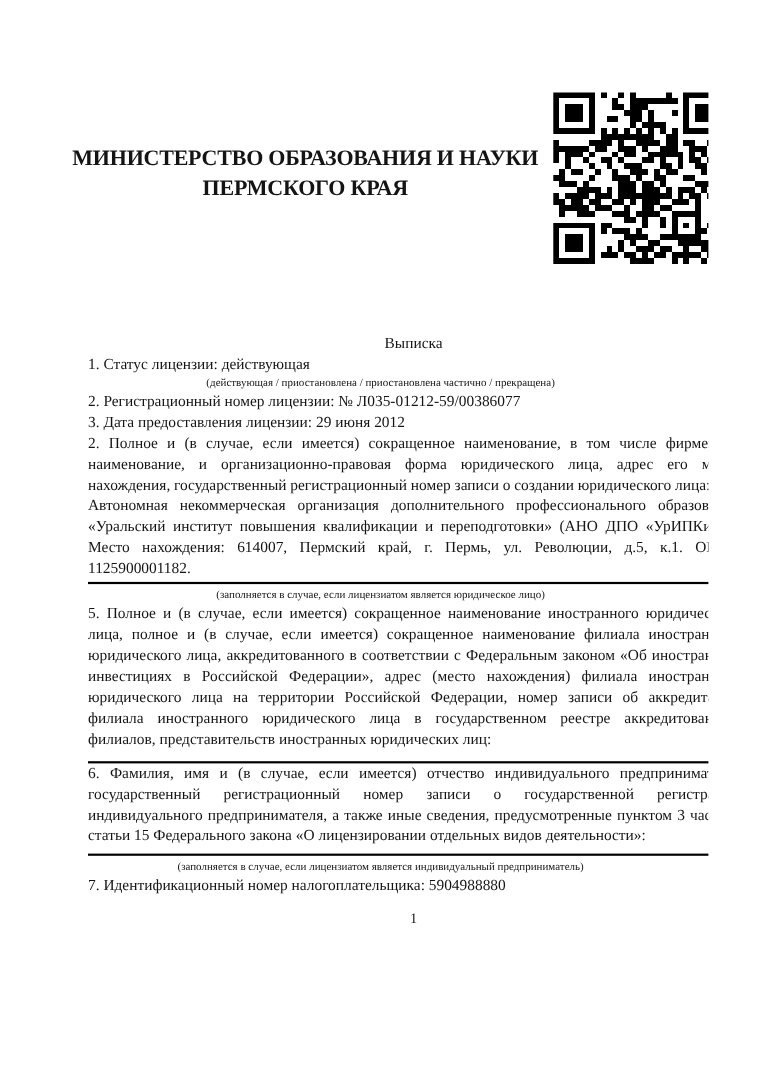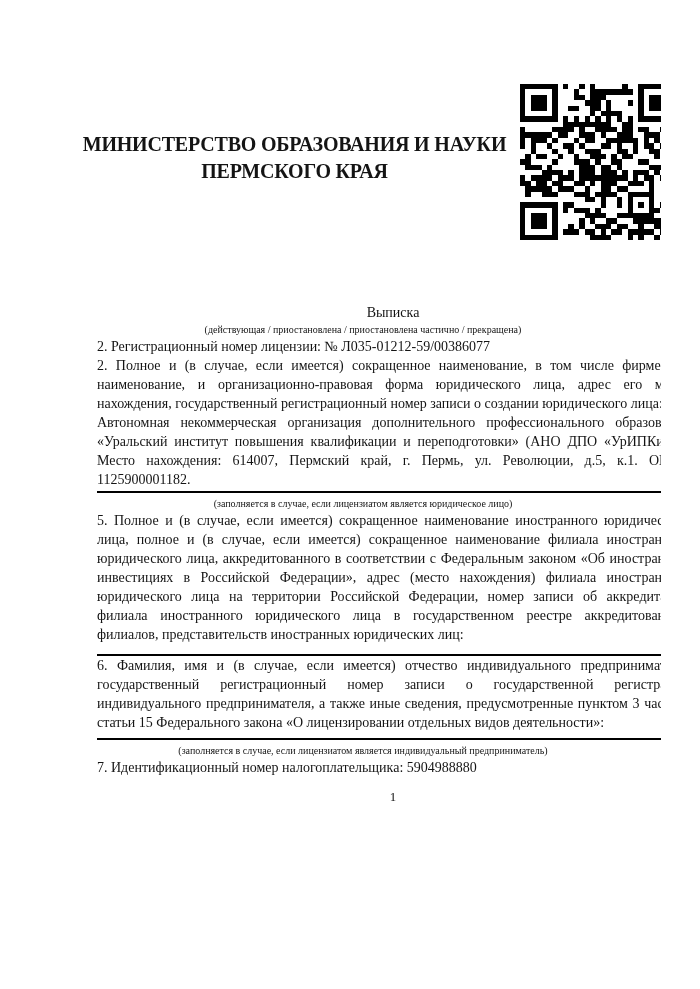--- a/index.html
+++ b/index.html
@@ -3,21 +3,20 @@
 <meta charset="utf-8">
 <style>
   html,body{margin:0;padding:0;background:#fff;}
   .page{
     position:relative;
     width:644px;height:989px;
     background:#ffffff;
     color:#141414;
     font-family:"Liberation Serif","DejaVu Serif",serif;
     overflow:hidden;
-    margin-left:17px;
   }
   .header{
     position:absolute;left:65px;top:131px;width:425px;
     text-align:center;
   }
   .ministry{
     font-weight:bold;font-size:20px;line-height:27px;letter-spacing:-0.2px;
   }
   .hcaption{font-size:11px;line-height:14px;margin-top:5px;}
   .qr{
@@ -55,24 +54,26 @@
         <path d="M0 0h1v1h-1zM1 0h1v1h-1zM2 0h1v1h-1zM3 0h1v1h-1zM4 0h1v1h-1zM5 0h1v1h-1zM6 0h1v1h-1zM8 0h1v1h-1zM11 0h1v1h-1zM13 0h1v1h-1zM19 0h1v1h-1zM22 0h1v1h-1zM23 0h1v1h-1zM24 0h1v1h-1zM25 0h1v1h-1zM26 0h1v1h-1zM27 0h1v1h-1zM28 0h1v1h-1zM0 1h1v1h-1zM6 1h1v1h-1zM10 1h1v1h-1zM13 1h1v1h-1zM14 1h1v1h-1zM15 1h1v1h-1zM16 1h1v1h-1zM17 1h1v1h-1zM18 1h1v1h-1zM19 1h1v1h-1zM20 1h1v1h-1zM22 1h1v1h-1zM28 1h1v1h-1zM0 2h1v1h-1zM2 2h1v1h-1zM3 2h1v1h-1zM4 2h1v1h-1zM6 2h1v1h-1zM10 2h1v1h-1zM11 2h1v1h-1zM13 2h1v1h-1zM14 2h1v1h-1zM15 2h1v1h-1zM22 2h1v1h-1zM24 2h1v1h-1zM25 2h1v1h-1zM26 2h1v1h-1zM28 2h1v1h-1zM0 3h1v1h-1zM2 3h1v1h-1zM3 3h1v1h-1zM4 3h1v1h-1zM6 3h1v1h-1zM12 3h1v1h-1zM13 3h1v1h-1zM14 3h1v1h-1zM16 3h1v1h-1zM20 3h1v1h-1zM22 3h1v1h-1zM24 3h1v1h-1zM25 3h1v1h-1zM26 3h1v1h-1zM28 3h1v1h-1zM0 4h1v1h-1zM2 4h1v1h-1zM3 4h1v1h-1zM4 4h1v1h-1zM6 4h1v1h-1zM9 4h1v1h-1zM10 4h1v1h-1zM13 4h1v1h-1zM14 4h1v1h-1zM16 4h1v1h-1zM22 4h1v1h-1zM24 4h1v1h-1zM25 4h1v1h-1zM26 4h1v1h-1zM28 4h1v1h-1zM0 5h1v1h-1zM6 5h1v1h-1zM13 5h1v1h-1zM15 5h1v1h-1zM16 5h1v1h-1zM17 5h1v1h-1zM18 5h1v1h-1zM22 5h1v1h-1zM28 5h1v1h-1zM0 6h1v1h-1zM1 6h1v1h-1zM2 6h1v1h-1zM3 6h1v1h-1zM4 6h1v1h-1zM5 6h1v1h-1zM6 6h1v1h-1zM8 6h1v1h-1zM10 6h1v1h-1zM12 6h1v1h-1zM14 6h1v1h-1zM16 6h1v1h-1zM18 6h1v1h-1zM20 6h1v1h-1zM22 6h1v1h-1zM23 6h1v1h-1zM24 6h1v1h-1zM25 6h1v1h-1zM26 6h1v1h-1zM27 6h1v1h-1zM28 6h1v1h-1zM8 7h1v1h-1zM9 7h1v1h-1zM10 7h1v1h-1zM11 7h1v1h-1zM12 7h1v1h-1zM13 7h1v1h-1zM14 7h1v1h-1zM15 7h1v1h-1zM16 7h1v1h-1zM19 7h1v1h-1zM20 7h1v1h-1zM0 8h1v1h-1zM6 8h1v1h-1zM7 8h1v1h-1zM8 8h1v1h-1zM9 8h1v1h-1zM11 8h1v1h-1zM14 8h1v1h-1zM15 8h1v1h-1zM16 8h1v1h-1zM17 8h1v1h-1zM19 8h1v1h-1zM20 8h1v1h-1zM22 8h1v1h-1zM23 8h1v1h-1zM26 8h1v1h-1zM28 8h1v1h-1zM0 9h1v1h-1zM1 9h1v1h-1zM2 9h1v1h-1zM3 9h1v1h-1zM4 9h1v1h-1zM5 9h1v1h-1zM7 9h1v1h-1zM8 9h1v1h-1zM11 9h1v1h-1zM12 9h1v1h-1zM13 9h1v1h-1zM15 9h1v1h-1zM18 9h1v1h-1zM19 9h1v1h-1zM20 9h1v1h-1zM23 9h1v1h-1zM24 9h1v1h-1zM25 9h1v1h-1zM28 9h1v1h-1zM0 10h1v1h-1zM2 10h1v1h-1zM3 10h1v1h-1zM4 10h1v1h-1zM6 10h1v1h-1zM10 10h1v1h-1zM12 10h1v1h-1zM13 10h1v1h-1zM16 10h1v1h-1zM17 10h1v1h-1zM18 10h1v1h-1zM19 10h1v1h-1zM20 10h1v1h-1zM21 10h1v1h-1zM23 10h1v1h-1zM25 10h1v1h-1zM28 10h1v1h-1zM0 11h1v1h-1zM2 11h1v1h-1zM5 11h1v1h-1zM8 11h1v1h-1zM9 11h1v1h-1zM11 11h1v1h-1zM15 11h1v1h-1zM16 11h1v1h-1zM18 11h1v1h-1zM21 11h1v1h-1zM23 11h1v1h-1zM24 11h1v1h-1zM26 11h1v1h-1zM2 12h1v1h-1zM6 12h1v1h-1zM9 12h1v1h-1zM12 12h1v1h-1zM13 12h1v1h-1zM14 12h1v1h-1zM18 12h1v1h-1zM19 12h1v1h-1zM21 12h1v1h-1zM24 12h1v1h-1zM25 12h1v1h-1zM27 12h1v1h-1zM1 13h1v1h-1zM3 13h1v1h-1zM4 13h1v1h-1zM7 13h1v1h-1zM10 13h1v1h-1zM13 13h1v1h-1zM14 13h1v1h-1zM15 13h1v1h-1zM17 13h1v1h-1zM19 13h1v1h-1zM20 13h1v1h-1zM25 13h1v1h-1zM27 13h1v1h-1zM28 13h1v1h-1zM0 14h1v1h-1zM1 14h1v1h-1zM6 14h1v1h-1zM10 14h1v1h-1zM11 14h1v1h-1zM12 14h1v1h-1zM14 14h1v1h-1zM17 14h1v1h-1zM18 14h1v1h-1zM22 14h1v1h-1zM23 14h1v1h-1zM27 14h1v1h-1zM28 14h1v1h-1zM1 15h1v1h-1zM2 15h1v1h-1zM3 15h1v1h-1zM5 15h1v1h-1zM11 15h1v1h-1zM12 15h1v1h-1zM13 15h1v1h-1zM15 15h1v1h-1zM16 15h1v1h-1zM18 15h1v1h-1zM24 15h1v1h-1zM25 15h1v1h-1zM26 15h1v1h-1zM27 15h1v1h-1zM4 16h1v1h-1zM5 16h1v1h-1zM6 16h1v1h-1zM7 16h1v1h-1zM9 16h1v1h-1zM11 16h1v1h-1zM12 16h1v1h-1zM13 16h1v1h-1zM15 16h1v1h-1zM16 16h1v1h-1zM17 16h1v1h-1zM19 16h1v1h-1zM21 16h1v1h-1zM22 16h1v1h-1zM23 16h1v1h-1zM25 16h1v1h-1zM27 16h1v1h-1zM28 16h1v1h-1zM0 17h1v1h-1zM2 17h1v1h-1zM3 17h1v1h-1zM4 17h1v1h-1zM5 17h1v1h-1zM7 17h1v1h-1zM8 17h1v1h-1zM9 17h1v1h-1zM11 17h1v1h-1zM12 17h1v1h-1zM13 17h1v1h-1zM14 17h1v1h-1zM15 17h1v1h-1zM16 17h1v1h-1zM17 17h1v1h-1zM18 17h1v1h-1zM19 17h1v1h-1zM21 17h1v1h-1zM23 17h1v1h-1zM24 17h1v1h-1zM26 17h1v1h-1zM28 17h1v1h-1zM0 18h1v1h-1zM1 18h1v1h-1zM3 18h1v1h-1zM4 18h1v1h-1zM6 18h1v1h-1zM7 18h1v1h-1zM10 18h1v1h-1zM11 18h1v1h-1zM13 18h1v1h-1zM15 18h1v1h-1zM16 18h1v1h-1zM17 18h1v1h-1zM20 18h1v1h-1zM21 18h1v1h-1zM22 18h1v1h-1zM24 18h1v1h-1zM27 18h1v1h-1zM28 18h1v1h-1zM1 19h1v1h-1zM2 19h1v1h-1zM3 19h1v1h-1zM4 19h1v1h-1zM5 19h1v1h-1zM7 19h1v1h-1zM8 19h1v1h-1zM9 19h1v1h-1zM12 19h1v1h-1zM15 19h1v1h-1zM16 19h1v1h-1zM18 19h1v1h-1zM19 19h1v1h-1zM24 19h1v1h-1zM27 19h1v1h-1zM28 19h1v1h-1zM1 20h1v1h-1zM4 20h1v1h-1zM5 20h1v1h-1zM6 20h1v1h-1zM10 20h1v1h-1zM11 20h1v1h-1zM12 20h1v1h-1zM14 20h1v1h-1zM15 20h1v1h-1zM16 20h1v1h-1zM17 20h1v1h-1zM20 20h1v1h-1zM21 20h1v1h-1zM22 20h1v1h-1zM23 20h1v1h-1zM24 20h1v1h-1zM27 20h1v1h-1zM28 20h1v1h-1zM12 21h1v1h-1zM13 21h1v1h-1zM15 21h1v1h-1zM18 21h1v1h-1zM20 21h1v1h-1zM24 21h1v1h-1zM0 22h1v1h-1zM1 22h1v1h-1zM2 22h1v1h-1zM3 22h1v1h-1zM4 22h1v1h-1zM5 22h1v1h-1zM6 22h1v1h-1zM8 22h1v1h-1zM9 22h1v1h-1zM15 22h1v1h-1zM18 22h1v1h-1zM20 22h1v1h-1zM22 22h1v1h-1zM24 22h1v1h-1zM26 22h1v1h-1zM28 22h1v1h-1zM0 23h1v1h-1zM6 23h1v1h-1zM8 23h1v1h-1zM10 23h1v1h-1zM11 23h1v1h-1zM12 23h1v1h-1zM14 23h1v1h-1zM20 23h1v1h-1zM24 23h1v1h-1zM25 23h1v1h-1zM28 23h1v1h-1zM0 24h1v1h-1zM2 24h1v1h-1zM3 24h1v1h-1zM4 24h1v1h-1zM6 24h1v1h-1zM12 24h1v1h-1zM13 24h1v1h-1zM14 24h1v1h-1zM15 24h1v1h-1zM18 24h1v1h-1zM19 24h1v1h-1zM20 24h1v1h-1zM21 24h1v1h-1zM22 24h1v1h-1zM23 24h1v1h-1zM24 24h1v1h-1zM0 25h1v1h-1zM2 25h1v1h-1zM3 25h1v1h-1zM4 25h1v1h-1zM6 25h1v1h-1zM11 25h1v1h-1zM13 25h1v1h-1zM16 25h1v1h-1zM17 25h1v1h-1zM21 25h1v1h-1zM22 25h1v1h-1zM23 25h1v1h-1zM24 25h1v1h-1zM25 25h1v1h-1zM26 25h1v1h-1zM27 25h1v1h-1zM28 25h1v1h-1zM0 26h1v1h-1zM2 26h1v1h-1zM3 26h1v1h-1zM4 26h1v1h-1zM6 26h1v1h-1zM9 26h1v1h-1zM11 26h1v1h-1zM14 26h1v1h-1zM15 26h1v1h-1zM16 26h1v1h-1zM18 26h1v1h-1zM19 26h1v1h-1zM22 26h1v1h-1zM25 26h1v1h-1zM26 26h1v1h-1zM27 26h1v1h-1zM0 27h1v1h-1zM6 27h1v1h-1zM8 27h1v1h-1zM9 27h1v1h-1zM10 27h1v1h-1zM12 27h1v1h-1zM13 27h1v1h-1zM15 27h1v1h-1zM17 27h1v1h-1zM18 27h1v1h-1zM20 27h1v1h-1zM21 27h1v1h-1zM22 27h1v1h-1zM23 27h1v1h-1zM24 27h1v1h-1zM26 27h1v1h-1zM0 28h1v1h-1zM1 28h1v1h-1zM2 28h1v1h-1zM3 28h1v1h-1zM4 28h1v1h-1zM5 28h1v1h-1zM6 28h1v1h-1zM13 28h1v1h-1zM14 28h1v1h-1zM15 28h1v1h-1zM16 28h1v1h-1zM20 28h1v1h-1zM22 28h1v1h-1zM25 28h1v1h-1zM27 28h1v1h-1zM28 28h1v1h-1z" fill="#000"></path>
       </svg>
   </div>
 
   <div class="content">
 
     <div class="title">
       <div>Выписка</div>
     </div>
 
+    <p class="item mt28">1. Статус лицензии: действующая</p>
     <div class="caption mt0">(действующая / приостановлена / приостановлена частично / прекращена)</div>
 
     <p class="item mt16">2. Регистрационный номер лицензии: № Л035-01212-59/00386077</p>
 
+    <p class="item mt14">3. Дата предоставления лицензии: 29 июня 2012</p>
 
     <p class="item just mt10">2. Полное и (в случае, если имеется) сокращенное наименование, в том числе фирменное наименование, и организационно-правовая форма юридического лица, адрес его места нахождения, государственный регистрационный номер записи о создании юридического лица:</p>
     <p class="item just">Автономная некоммерческая организация дополнительного профессионального образования «Уральский институт повышения квалификации и переподготовки» (АНО ДПО «УрИПКиП»). Место нахождения: 614007, Пермский край, г. Пермь, ул. Революции, д.5, к.1. ОГРН: 1125900001182.</p>
     <div class="rule mt2"></div>
     <div class="caption">(заполняется в случае, если лицензиатом является юридическое лицо)</div>
 
     <p class="item just mt14">5. Полное и (в случае, если имеется) сокращенное наименование иностранного юридического лица, полное и (в случае, если имеется) сокращенное наименование филиала иностранного юридического лица, аккредитованного в соответствии с Федеральным законом «Об иностранных инвестициях в Российской Федерации», адрес (место нахождения) филиала иностранного юридического лица на территории Российской Федерации, номер записи об аккредитации филиала иностранного юридического лица в государственном реестре аккредитованных филиалов, представительств иностранных юридических лиц:</p>
     <div class="rule mt10"></div>
 
     <p class="item just mt17">6. Фамилия, имя и (в случае, если имеется) отчество индивидуального предпринимателя, государственный регистрационный номер записи о государственной регистрации индивидуального предпринимателя, а также иные сведения, предусмотренные пунктом 3 части 1 статьи 15 Федерального закона «О лицензировании отдельных видов деятельности»:</p>

